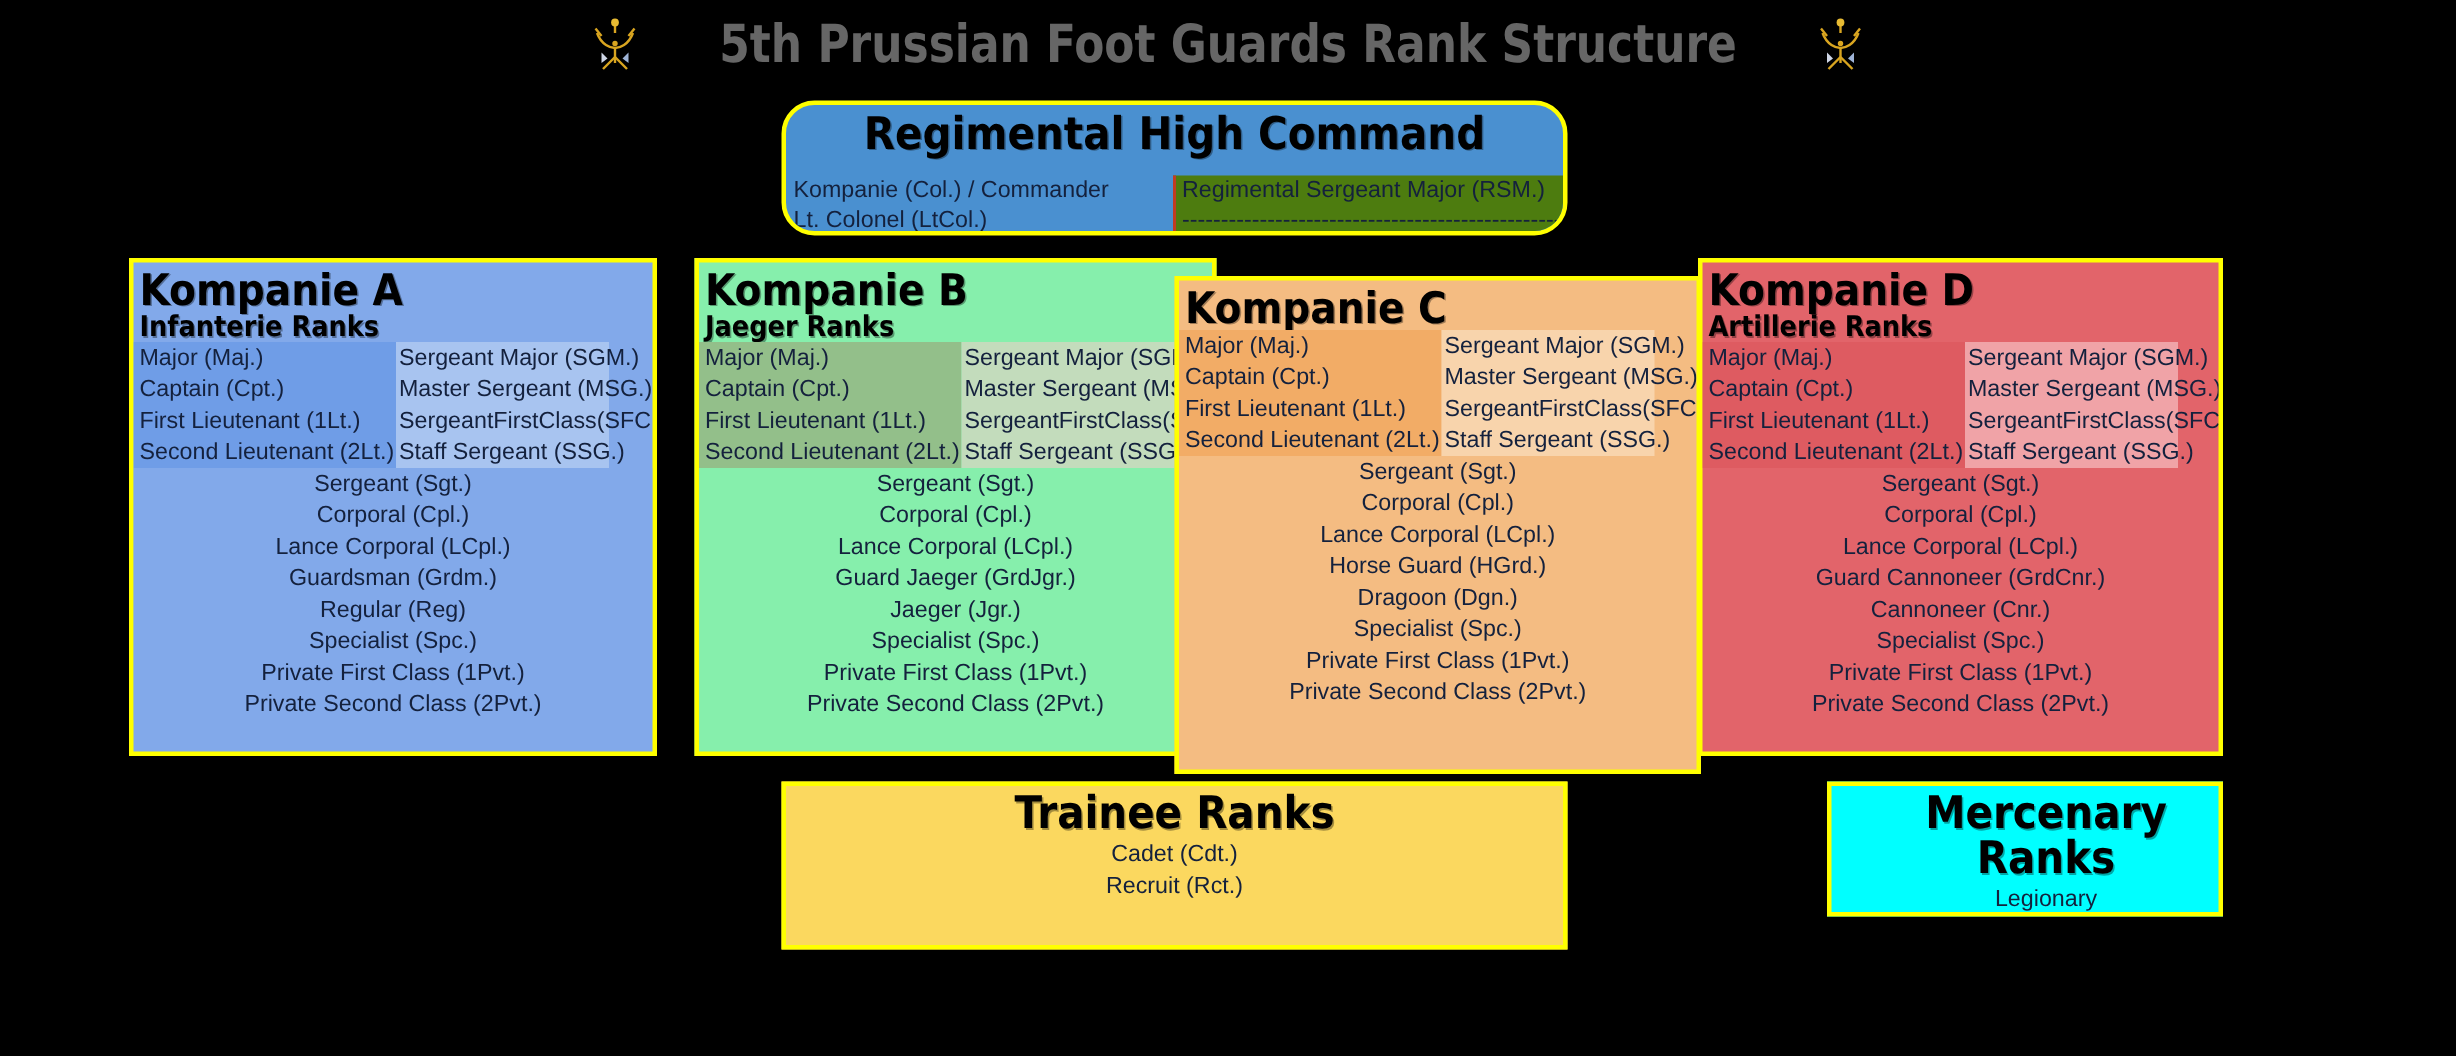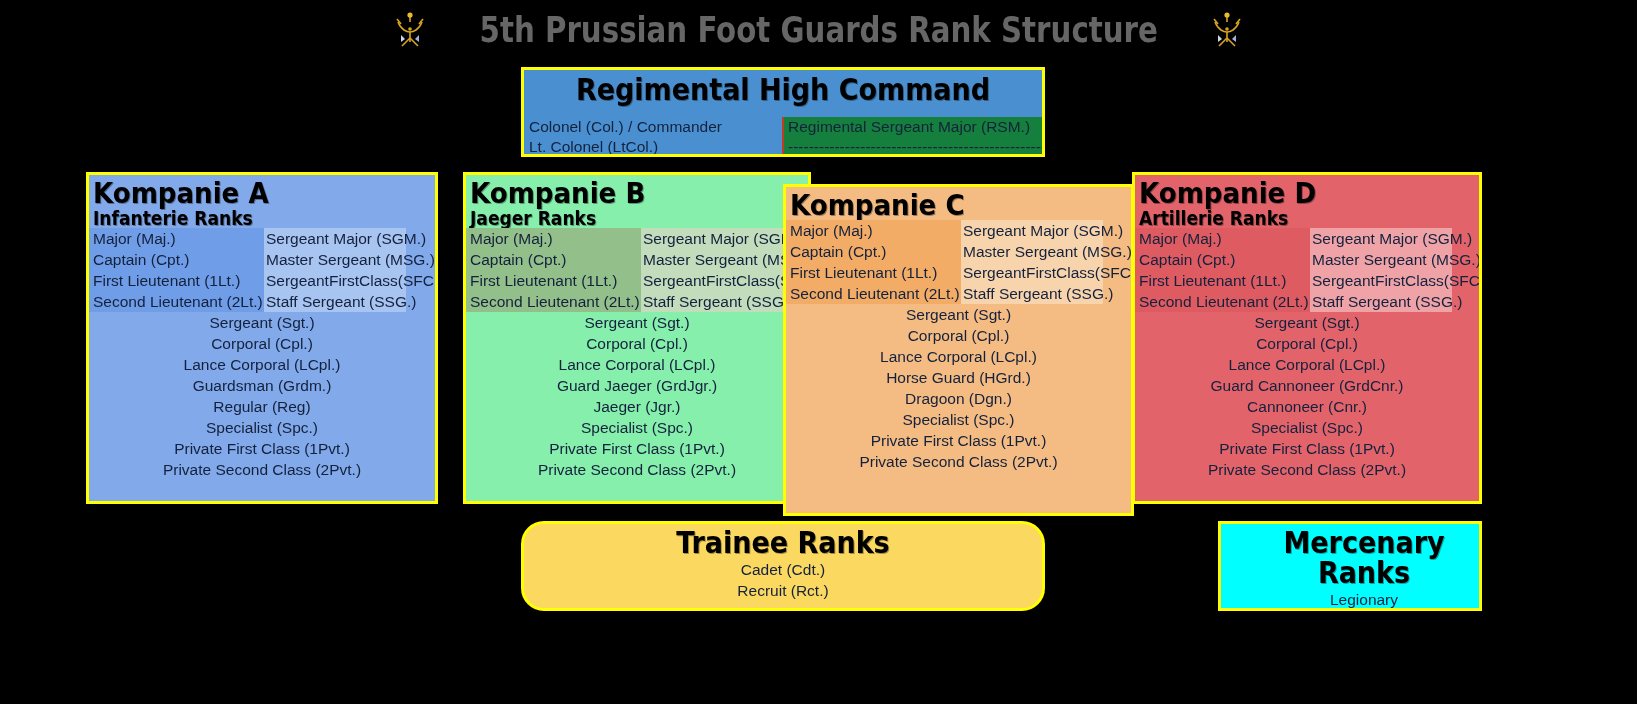--- a/index.html
+++ b/index.html
@@ -24,27 +24,27 @@
 
   
   .box{position:absolute;border:3px solid #ffff00;box-sizing:border-box;overflow:hidden;}
   .box-title{
     font-family:"DejaVu Sans Condensed","DejaVu Sans",sans-serif;
     font-weight:bold;color:#000;line-height:1.0;
     text-shadow:1px 1px 0 rgba(0,0,0,.35);
   }
 
   
-  #high-command{left:521px;top:67px;width:524px;height:90px;background:#4a90d0;}
+  #high-command{left:521px;top:67px;width:524px;height:90px;background:#4a90d0;border-radius:22px;}
   #high-command .box-title{font-size:30px;text-align:center;padding-top:5px;letter-spacing:0px;}
   .hc-cols{position:absolute;left:0;top:47px;width:100%;height:43px;display:flex;}
   .hc-col{font-size:15.5px;color:#14213d;line-height:20px;white-space:nowrap;}
   .hc-left{width:258px;padding-left:5px;box-sizing:border-box;}
   .hc-right{
-    flex:1;border-left:2px solid #c23b22;background:#15803d;
+    flex:1;border-left:2px solid #c23b22;background:#4d7c0f;
     padding-left:4px;box-sizing:border-box;overflow:hidden;
   }
   .dashline{color:#14213d;letter-spacing:0px;}
 
   
   .komp{height:332px;top:172px;}
   .komp .komp-name{font-size:29px;padding:4px 0 0 4px;}
   .komp .komp-sub{font-size:19px;padding:1px 0 0 4px;}
   .rank-split{position:relative;width:100%;height:auto;display:flex;align-items:flex-start;}
   .rank-col{font-size:15.5px;line-height:21px;color:#14213d;white-space:nowrap;}
@@ -67,21 +67,21 @@
   
   #komp-c{left:783px;width:351px;background:#f4bc82;margin-top:12px;}
   #komp-c .officers{background:#f2ac66;}
   #komp-c .ncos{background:#f8d4ac;}
   
   #komp-d{left:1132px;width:350px;background:#e2646a;}
   #komp-d .officers{background:#de5b61;}
   #komp-d .ncos{background:#f0a3a7;}
 
   
-  #trainee{left:521px;top:521px;width:524px;height:90px;background:#fbd85f;border-radius:23px;}
+  #trainee{left:521px;top:521px;width:524px;height:112px;background:#fbd85f;}
   #trainee .box-title{font-size:30px;text-align:center;padding-top:4px;}
   .simple-list{font-size:15.5px;line-height:21px;color:#14213d;text-align:center;padding-top:1px;}
   #mercenary{left:1218px;top:521px;width:264px;height:90px;background:#00ffff;padding-left:28px;}
   #mercenary .box-title{font-size:30px;text-align:center;padding-top:4px;}
 </style>
 </head>
 <body>
 
 <div class="stage">
 
@@ -116,21 +116,21 @@
       <circle cx="22" cy="21" r="1.8" fill="#d9a520"></circle>
       <path d="M13 27 L17 31 L13 34 Z" fill="#cfd6e6"></path>
       <path d="M31 27 L27 31 L31 34 Z" fill="#9fb4d8"></path>
     </svg>
   </div>
 
   <div class="box" id="high-command">
     <div class="box-title">Regimental High Command</div>
     <div class="hc-cols">
       <div class="hc-col hc-left">
-        <div>Colonel (Col.) / Commander</div>
+        <div>Kompanie (Col.) / Commander</div>
         <div>Lt. Colonel (LtCol.)</div>
       </div>
       <div class="hc-col hc-right">
         <div>Regimental Sergeant Major (RSM.)</div>
         <div class="dashline">--------------------------------------------------</div>
       </div>
     </div>
   </div>
 
   <div class="box komp" id="komp-a">

